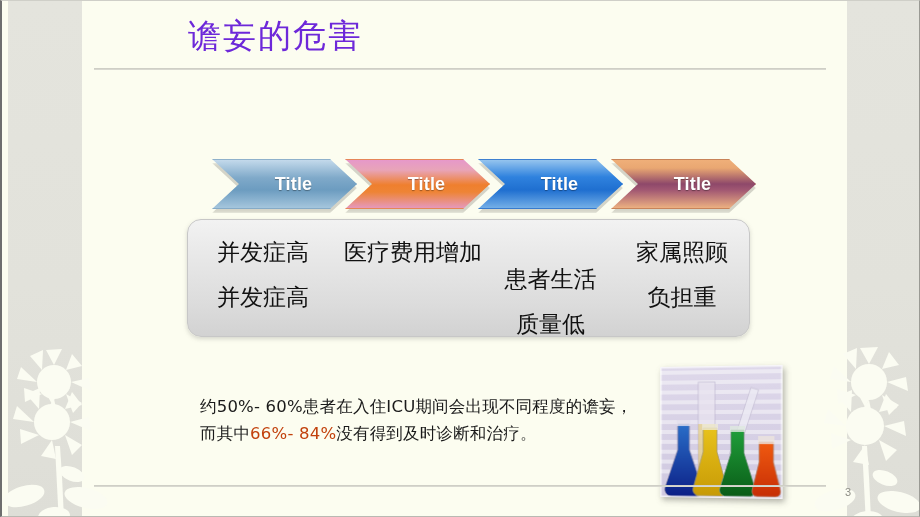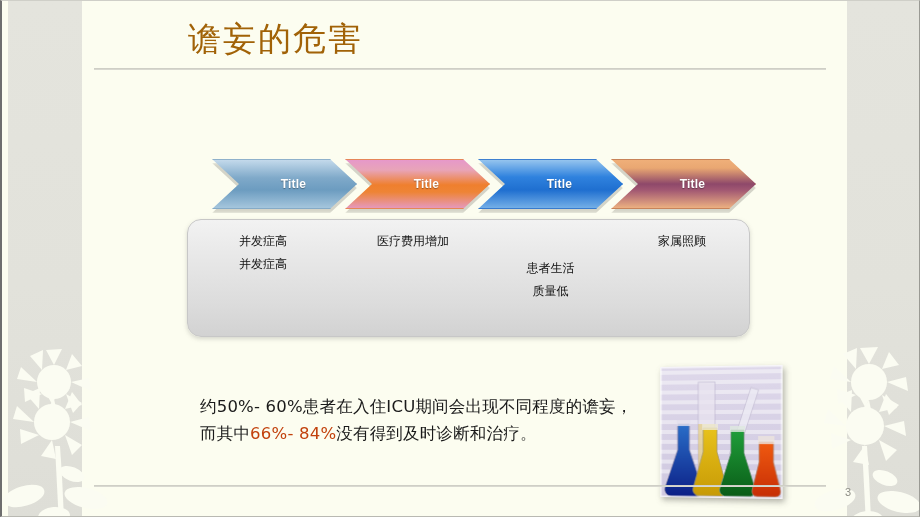--- a/index.html
+++ b/index.html
@@ -55,23 +55,23 @@
     pointer-events: none;
   }
   .floral.left  { left: -6px; }
   .floral.right { right: -10px; }
 
   
   #title {
     position: absolute;
     left: 186px;
     top: 18px;
-    font-family: Liberation Sans, sans-serif;
+    font-family: Liberation Mono, monospace;
     font-size: 33px;
-    color: #a16207;
+    color: #6d28d9;
     letter-spacing: 2px;
     line-height: 1.2;
     white-space: nowrap;
   }
 
   .divider {
     position: absolute;
     height: 1px;
     background: #d8d8d0;
     border-top: 1px solid #cfcfc6;
@@ -94,21 +94,21 @@
     height: 50px;
     -webkit-clip-path: polygon(0 0, 118px 0, 145px 50%, 118px 100%, 0 100%, 27px 50%);
     clip-path: polygon(0 0, 118px 0, 145px 50%, 118px 100%, 0 100%, 27px 50%);
     display: flex;
     align-items: center;
     justify-content: center;
     box-sizing: border-box;
   }
   .chevron .label {
     color: #ffffff;
-    font-size: 12px;
+    font-size: 18px;
     font-weight: bold;
     padding-left: 18px;
     text-shadow: 0 1px 1px rgba(0,0,0,0.35);
     letter-spacing: 0.2px;
   }
   .chev-shadow {
     position: absolute;
     top: 4px;
     width: 145px;
     height: 50px;
@@ -141,21 +141,21 @@
     box-shadow: 0 2px 4px rgba(120,120,115,0.28);
     box-sizing: border-box;
   }
   #content-columns {
     position: absolute;
     left: 0;
     top: 10px;
     width: 563px;
     display: flex;
     font-family: "DejaVu Serif", "Liberation Serif", serif;
-    font-size: 12px;
+    font-size: 23px;
     color: #111111;
   }
   .col {
     text-align: center;
     line-height: 1.95;
   }
   .col-0 { width: 150px; }
   .col-1 { width: 150px; }
   .col-2 { width: 125px; margin-top: 27px; }
   .col-3 { width: 138px; }
@@ -305,20 +305,21 @@
       </div>
       <div class="col col-1">
         <span class="line">医疗费用增加</span>
       </div>
       <div class="col col-2">
         <span class="line">患者生活</span>
         <span class="line">质量低</span>
       </div>
       <div class="col col-3">
         <span class="line">家属照顾</span>
+        <span class="line">负担重</span>
       </div>
     </div>
   </div>
 
   <div id="paragraph"><span>约50%- 60%患者在入住ICU期间会出现不同程度的谵妄，而其中</span><span class="hl">66%- 84%</span><span>没有得到及时诊断和治疗。</span></div>
 
   <div id="lab-photo">
     <svg width="123" height="132" viewBox="0 0 123 132">
       <defs>
         <linearGradient id="blindsG" x1="0" y1="0" x2="0" y2="1">

